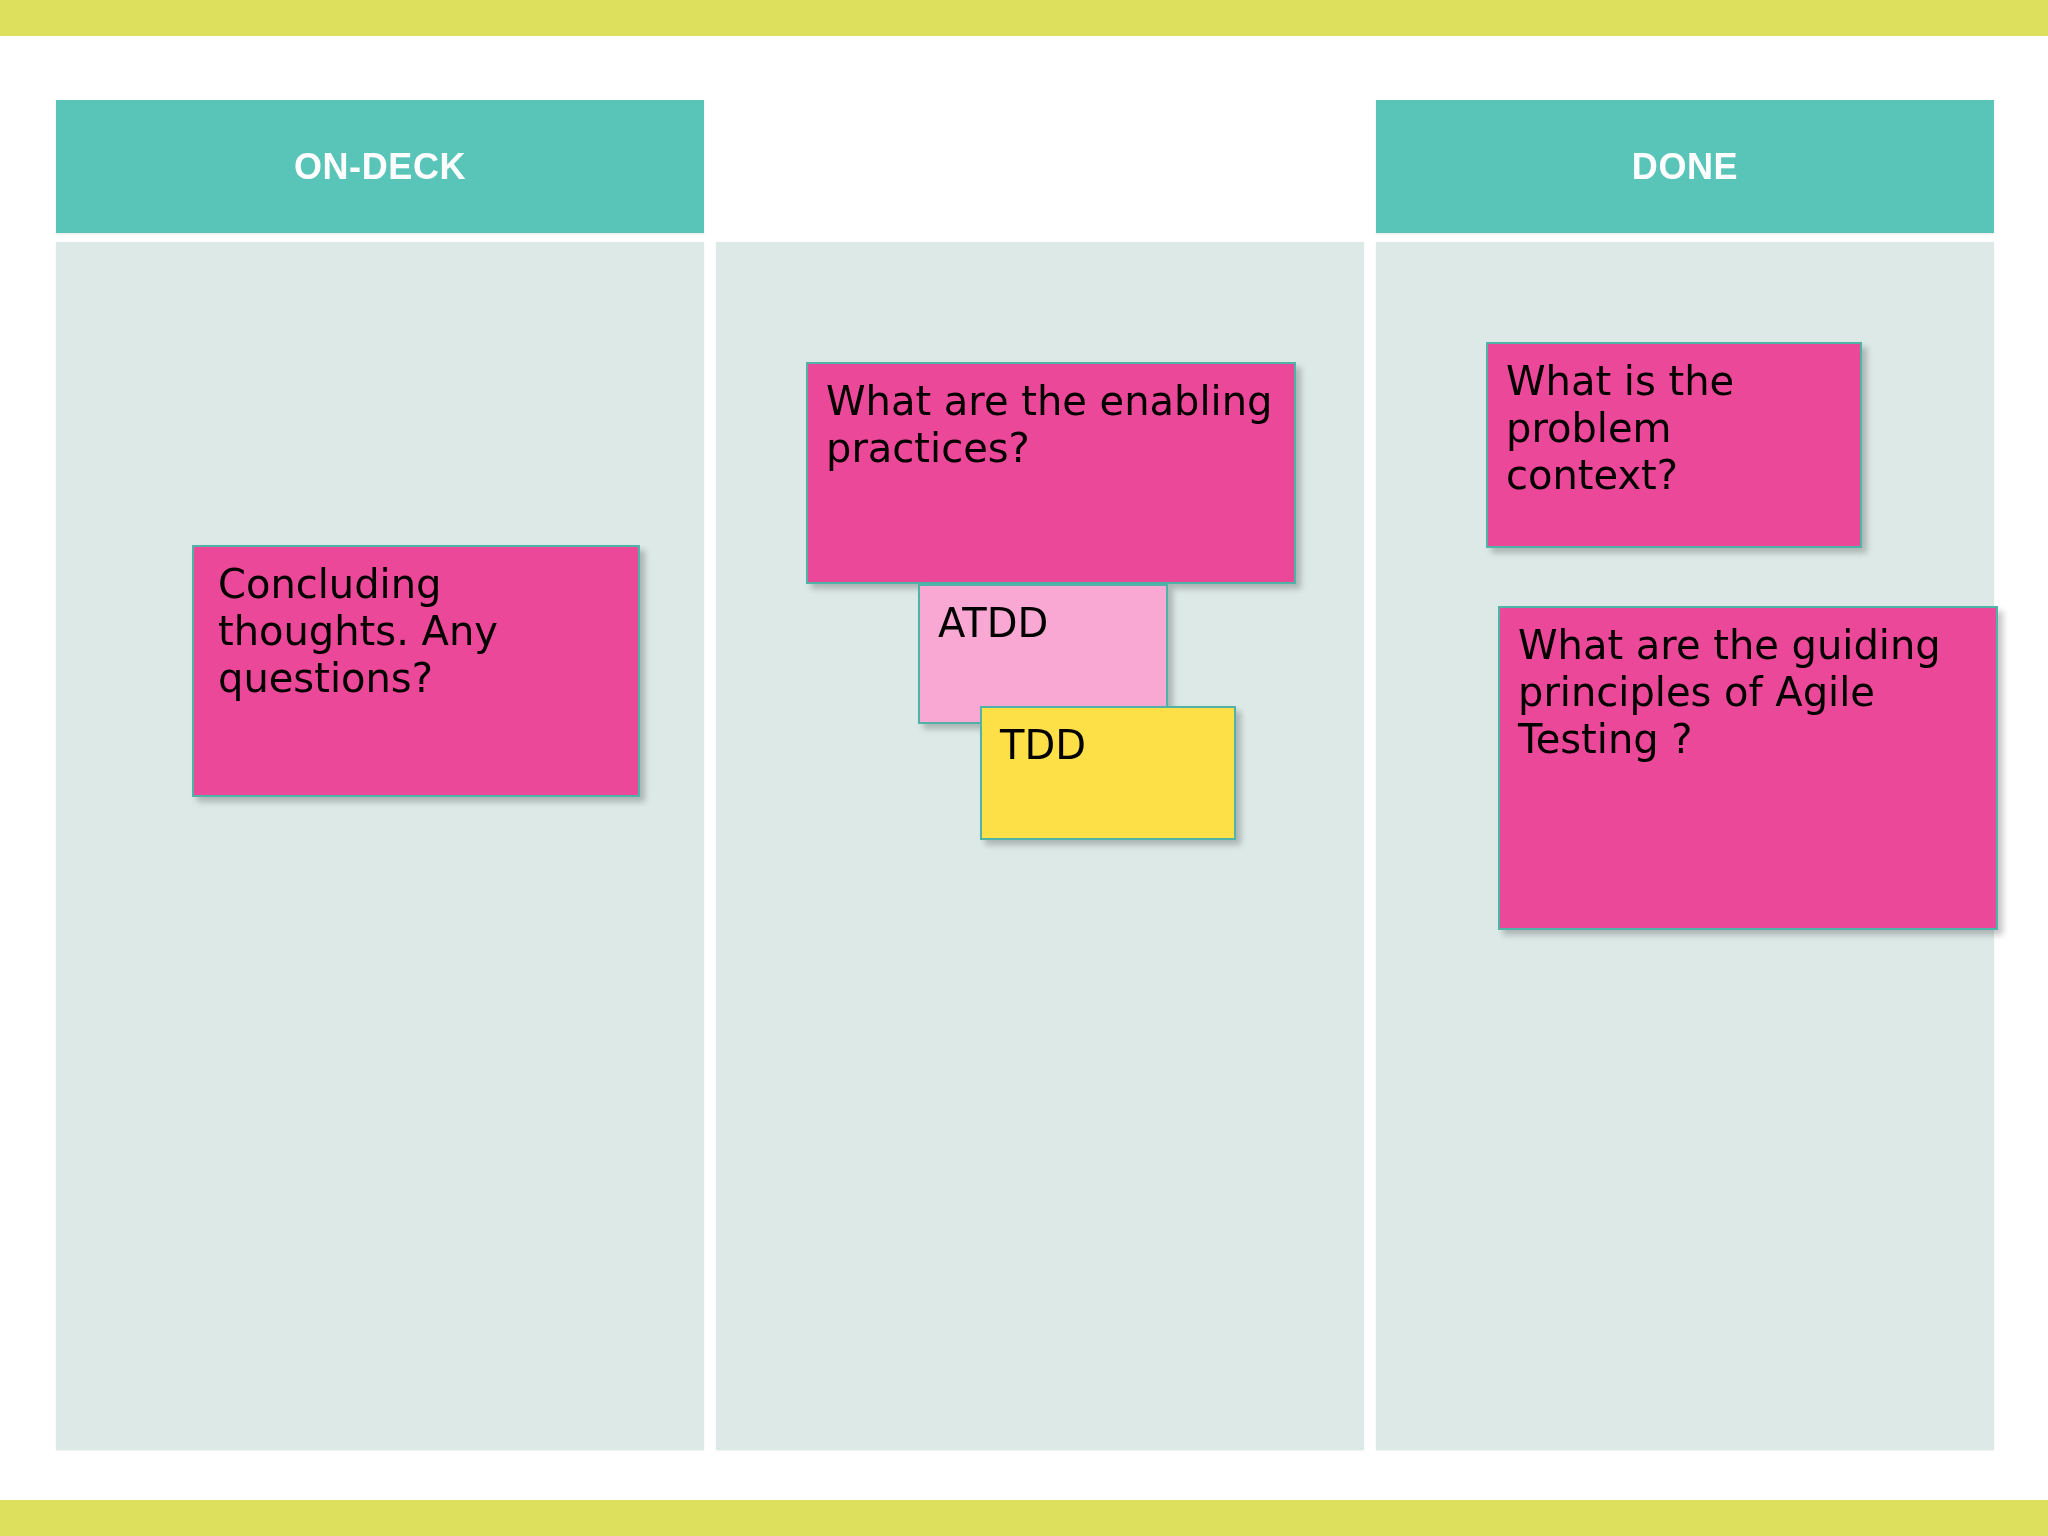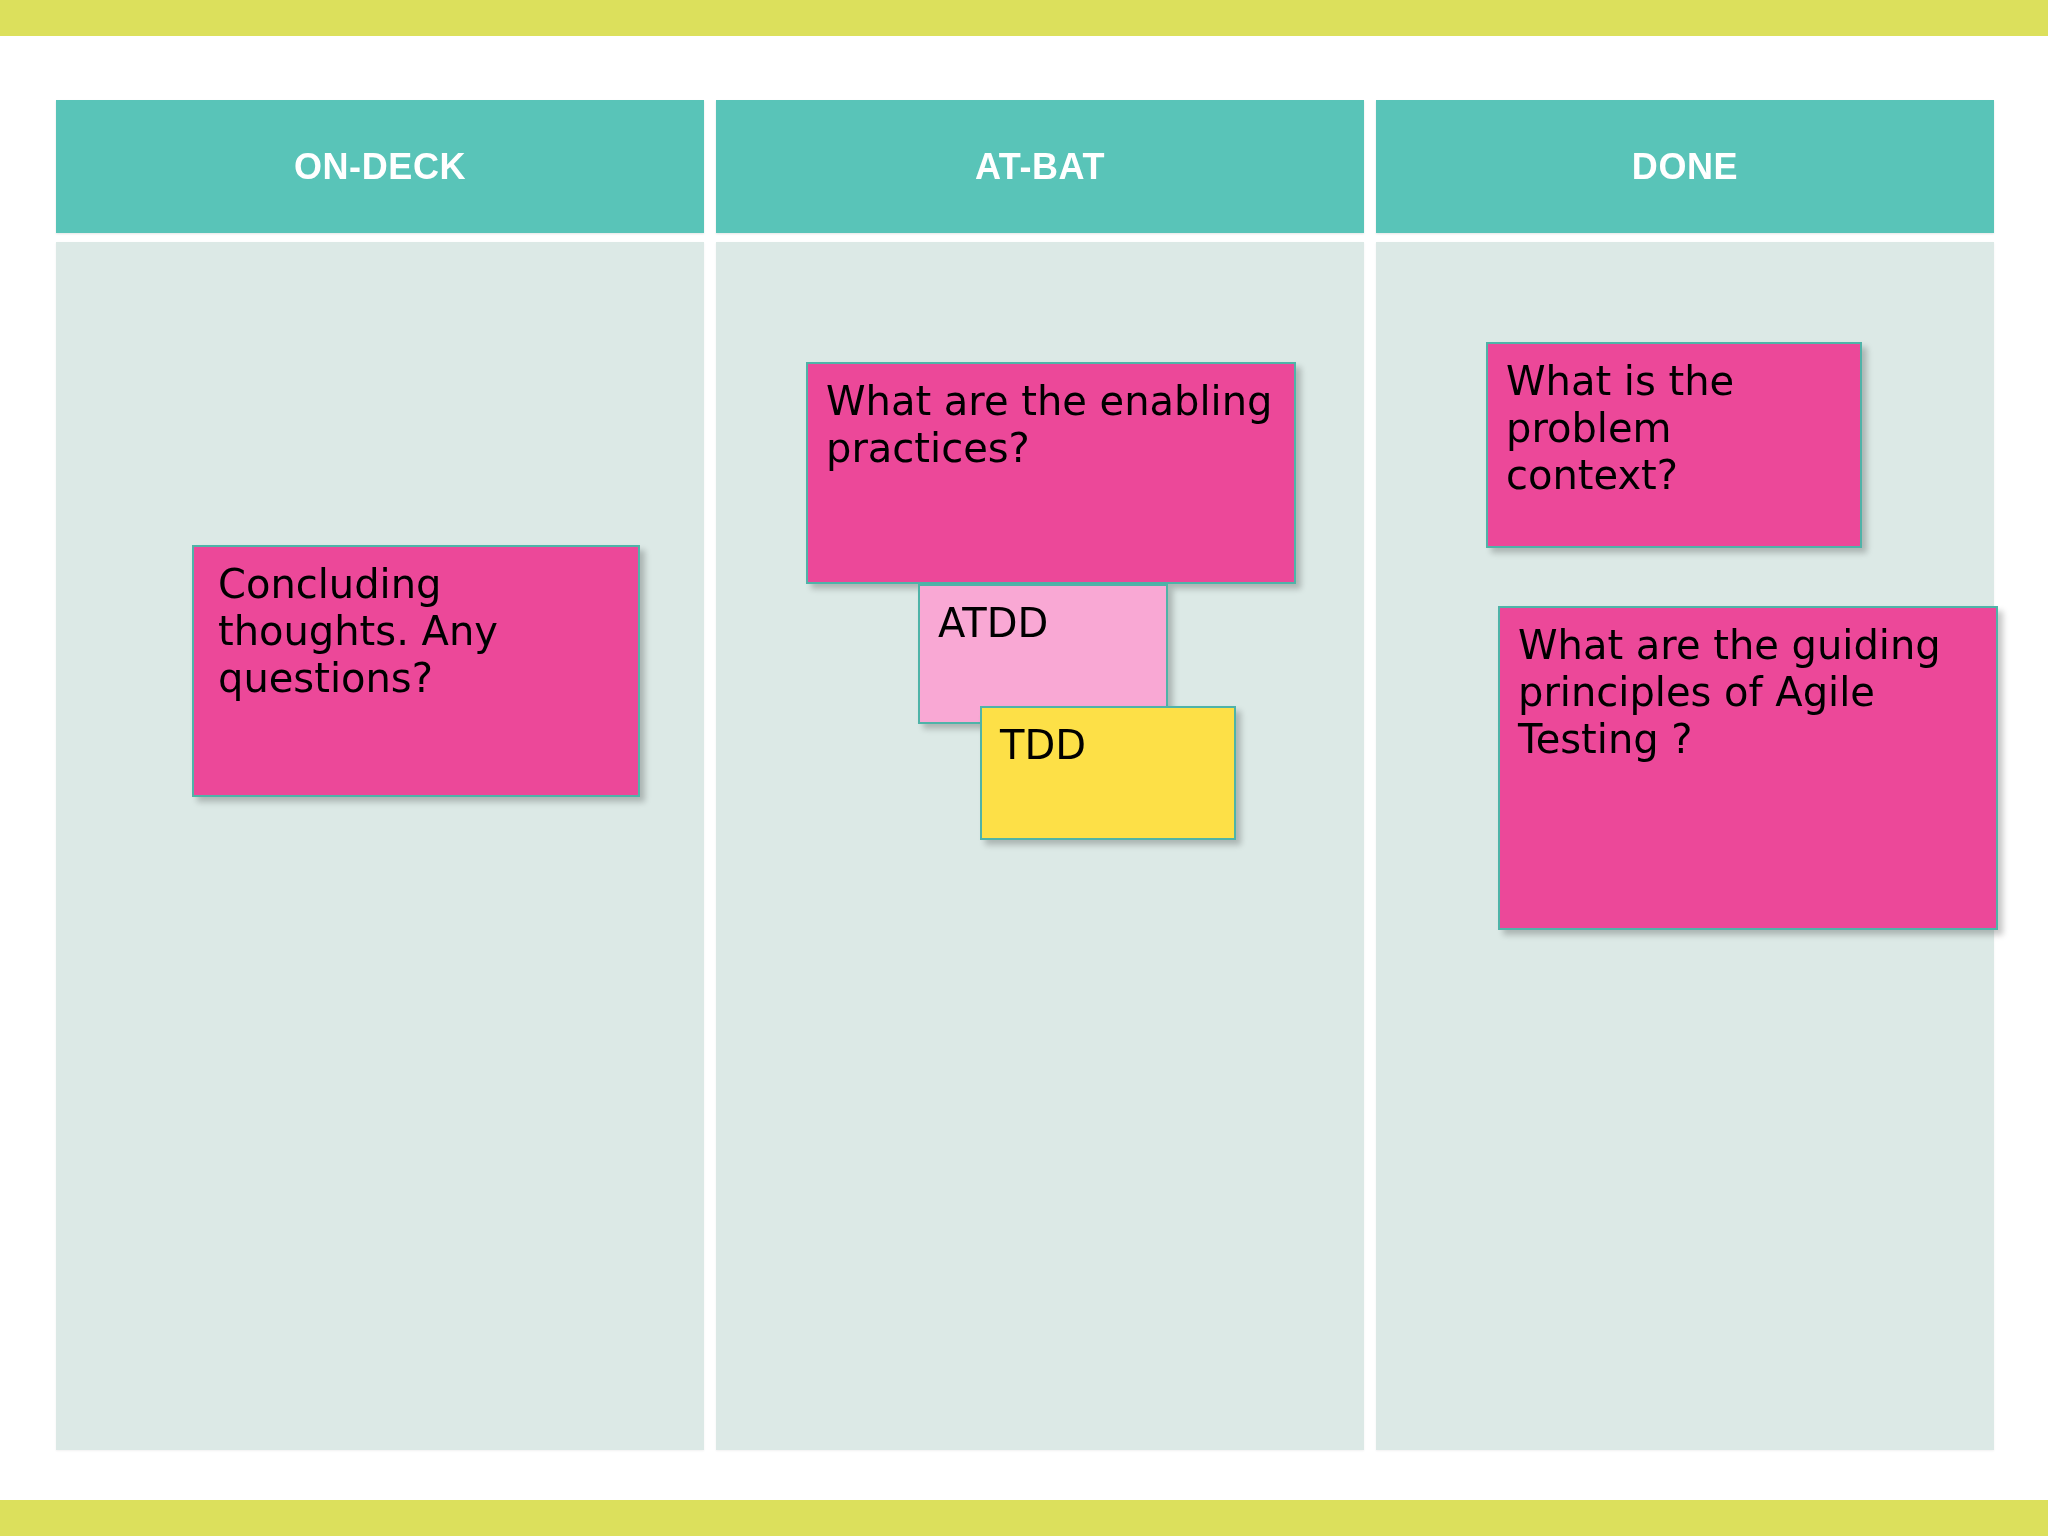--- a/index.html
+++ b/index.html
@@ -117,23 +117,20 @@
   <div class="column col-ondeck">
     <div class="col-header">
       <span class="col-header-label">ON-DECK</span>
     </div>
     <div class="col-body">
       <div class="note note-yellow n-concluding">Concluding thoughts.  Any questions?</div>
     </div>
   </div>
 
   <div class="column col-atbat">
-    <div class="col-header">
-      <span class="col-header-label">AT-BAT</span>
-    </div>
     <div class="col-body">
       <div class="note note-yellow n-enabling">What are the enabling practices?</div>
       <div class="note note-orange n-atdd">ATDD</div>
       <div class="note note-mint n-tdd">TDD</div>
     </div>
   </div>
 
   <div class="column col-done">
     <div class="col-header">
       <span class="col-header-label">DONE</span>

